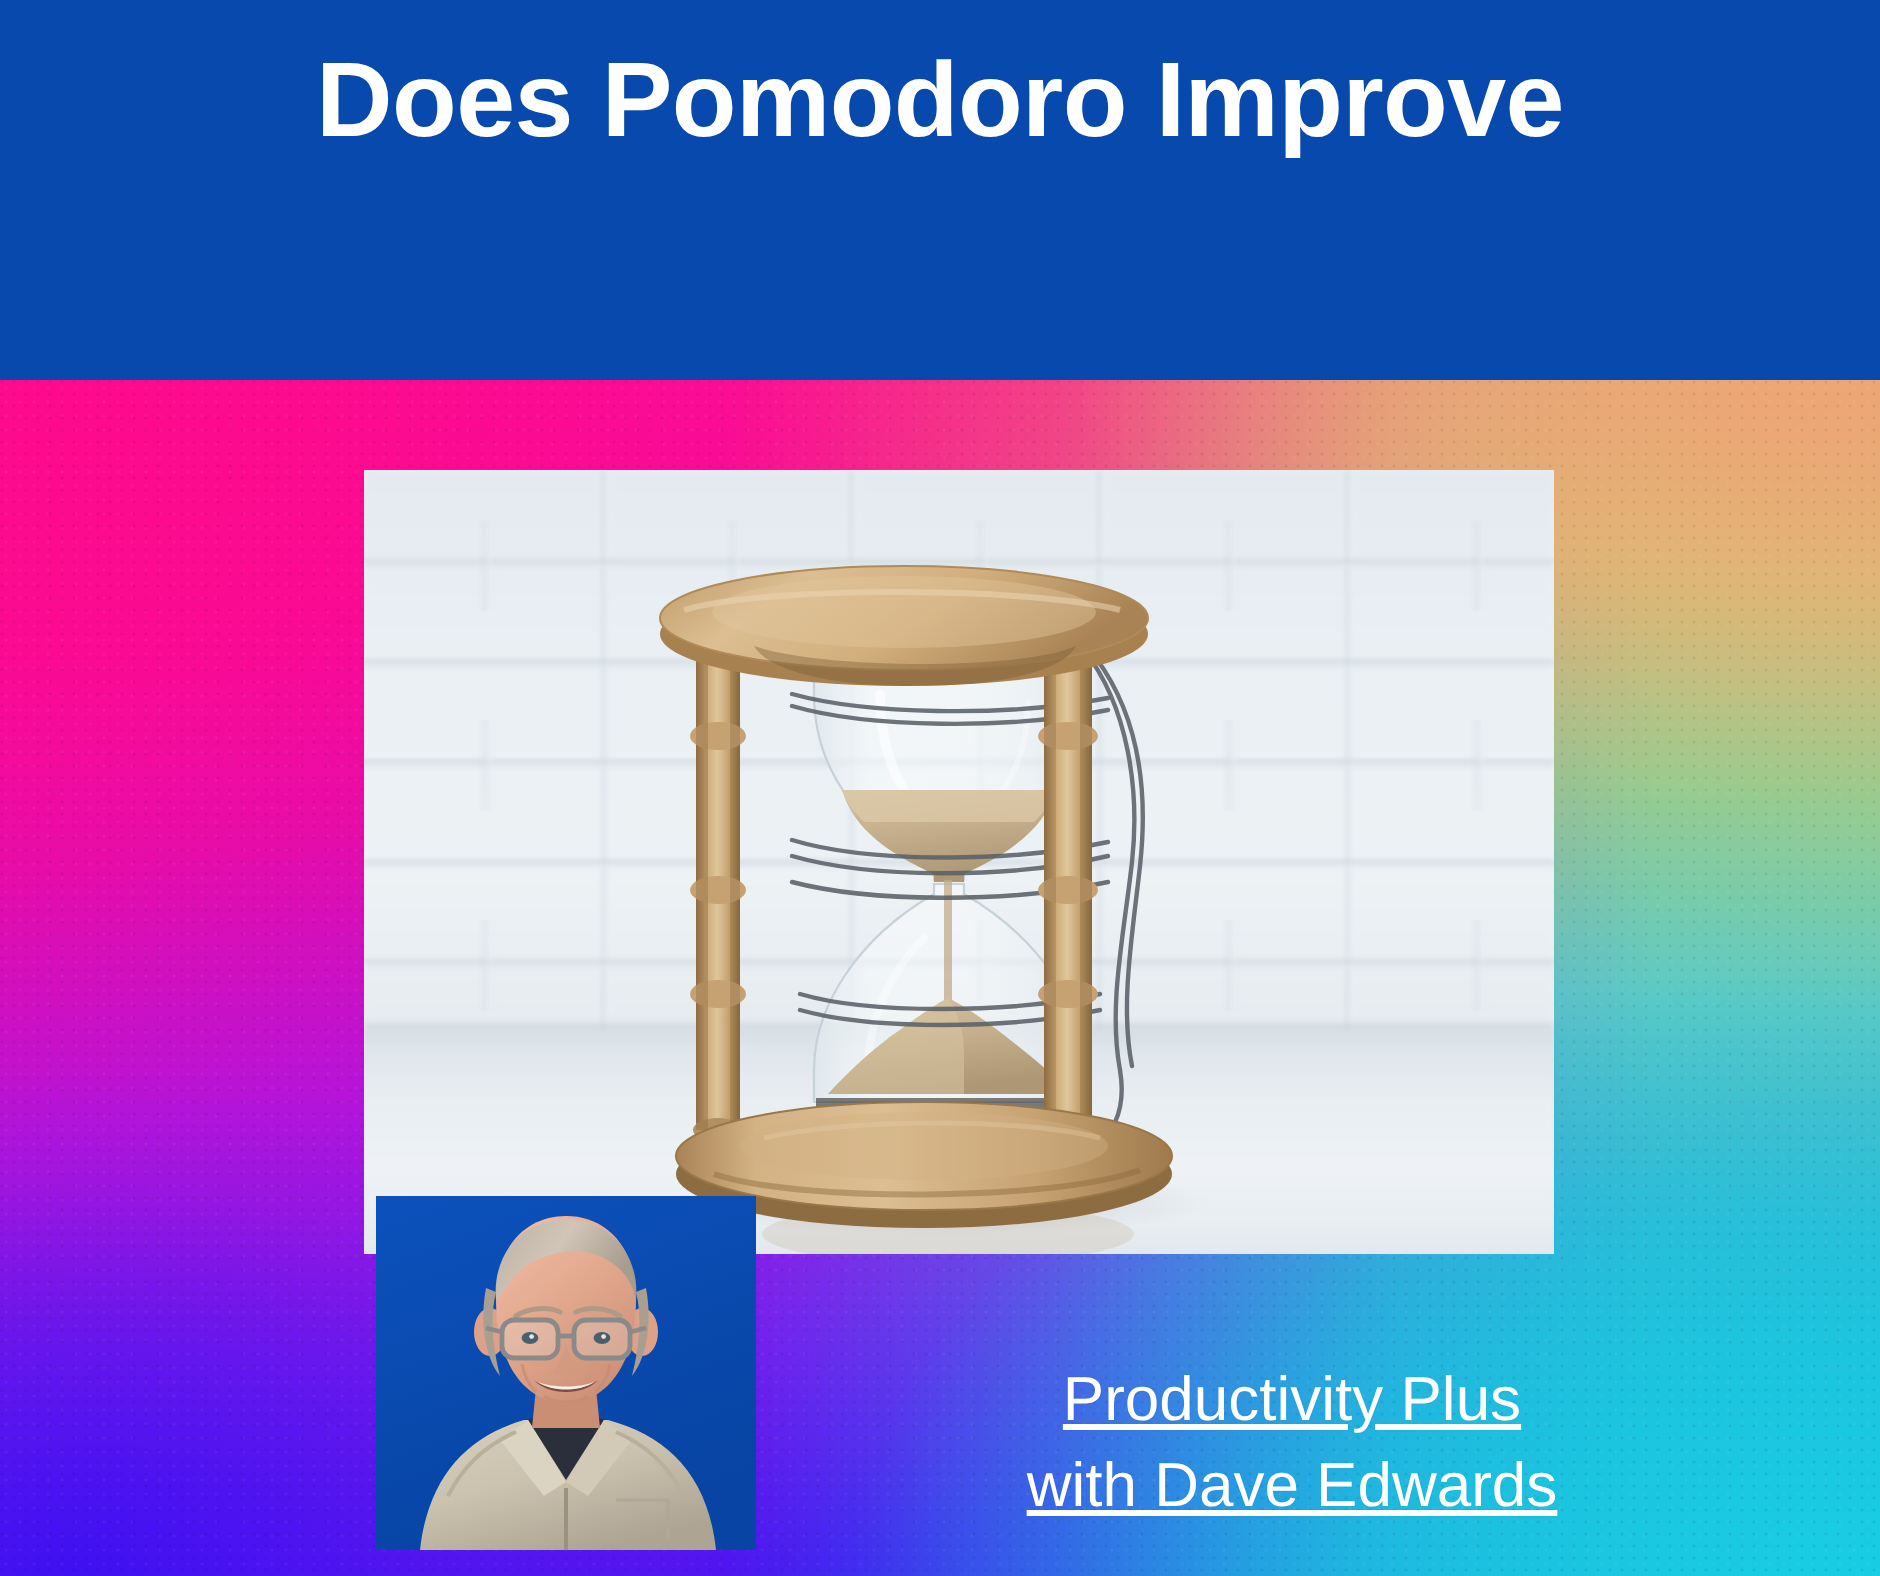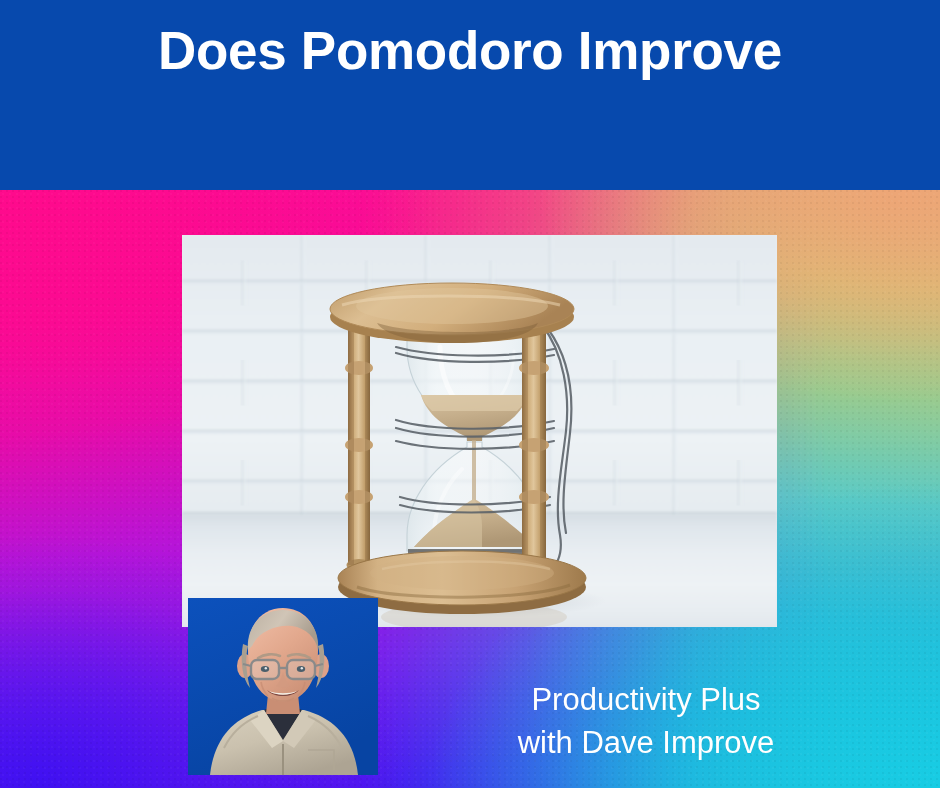--- a/index.html
+++ b/index.html
@@ -235,21 +235,21 @@
     width: 460px;
     text-align: center;
     color: #ffffff;
     font-family: "Liberation Sans", sans-serif;
     font-weight: normal;
     font-size: 31px;
     line-height: 43px;
     z-index: 22;
     text-shadow: 0 0 1px rgba(0,0,0,0.07);
   }
-  #caption .cl { display: block; }
+  #caption .cl { display: block; text-decoration: underline; }
 </style>
 </head>
 <body>
 
 <div id="slide">
 
   <div id="header-band">
     <div id="header-title">
       <span class="tl">Does Pomodoro Improve</span>
     </div>
@@ -467,16 +467,16 @@
 
       <path d="M73 84 C74 90 77 95 80 98" stroke="#C68B72" stroke-width="1.6" fill="none" opacity="0.7"></path>
       <path d="M117 84 C116 90 113 95 110 98" stroke="#C68B72" stroke-width="1.6" fill="none" opacity="0.7"></path>
 
       <path d="M84 100 C89 104 101 104 106 100" stroke="#C08A70" stroke-width="1.6" fill="none" opacity="0.6"></path>
     </svg>
   </div>
 
   <div id="caption">
     <span class="cl">Productivity Plus</span>
-    <span class="cl">with Dave Improve</span>
+    <span class="cl">with Dave Edwards</span>
   </div>
 
 </div>
 
 </body></html>

